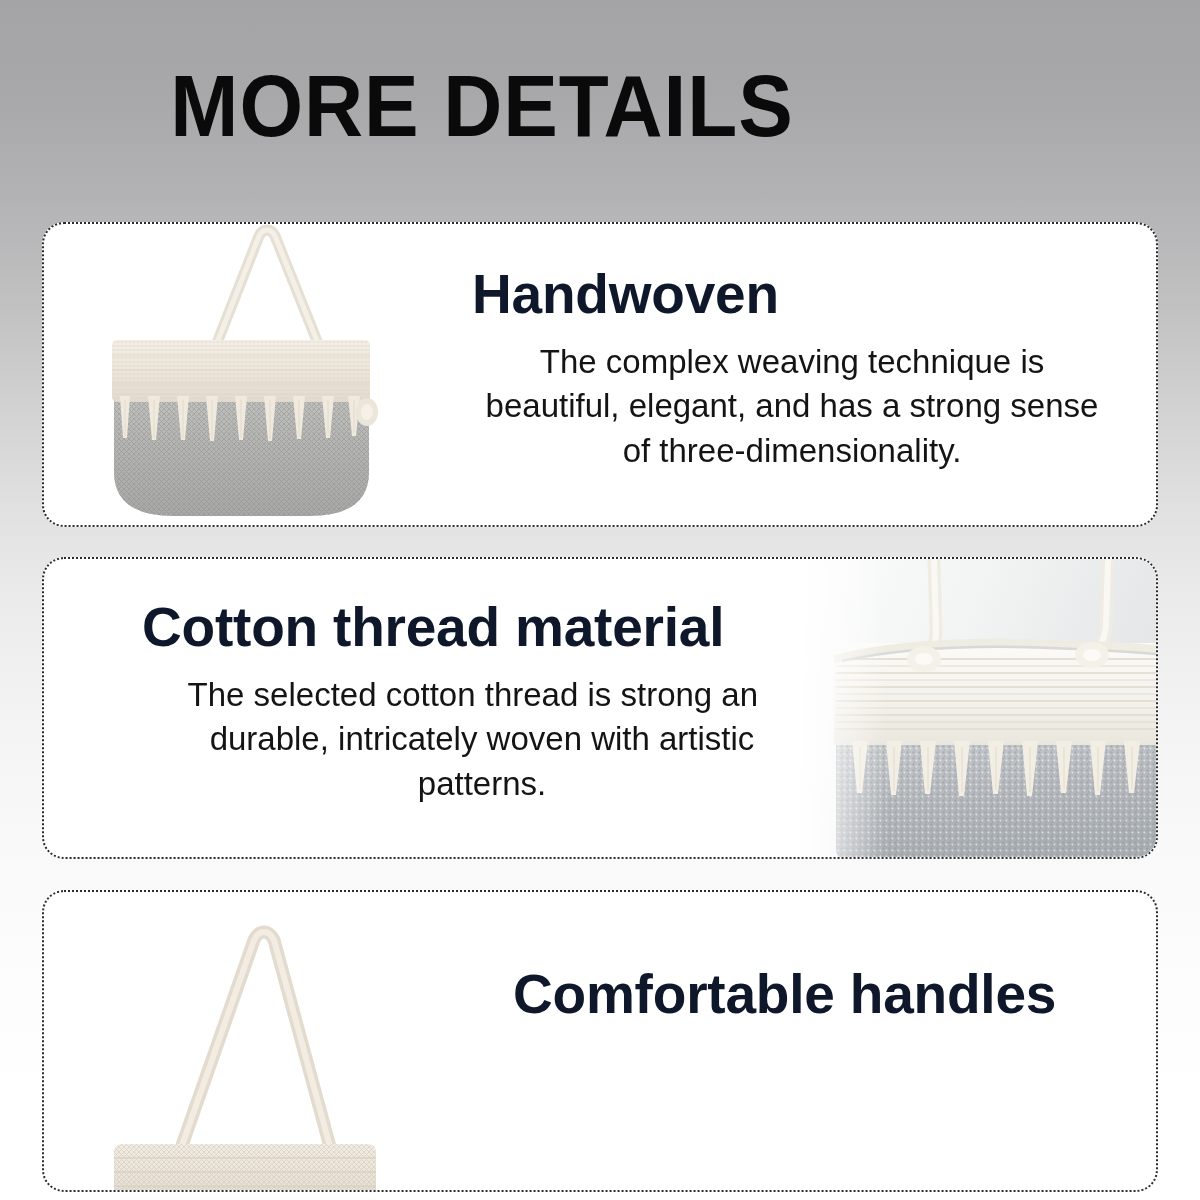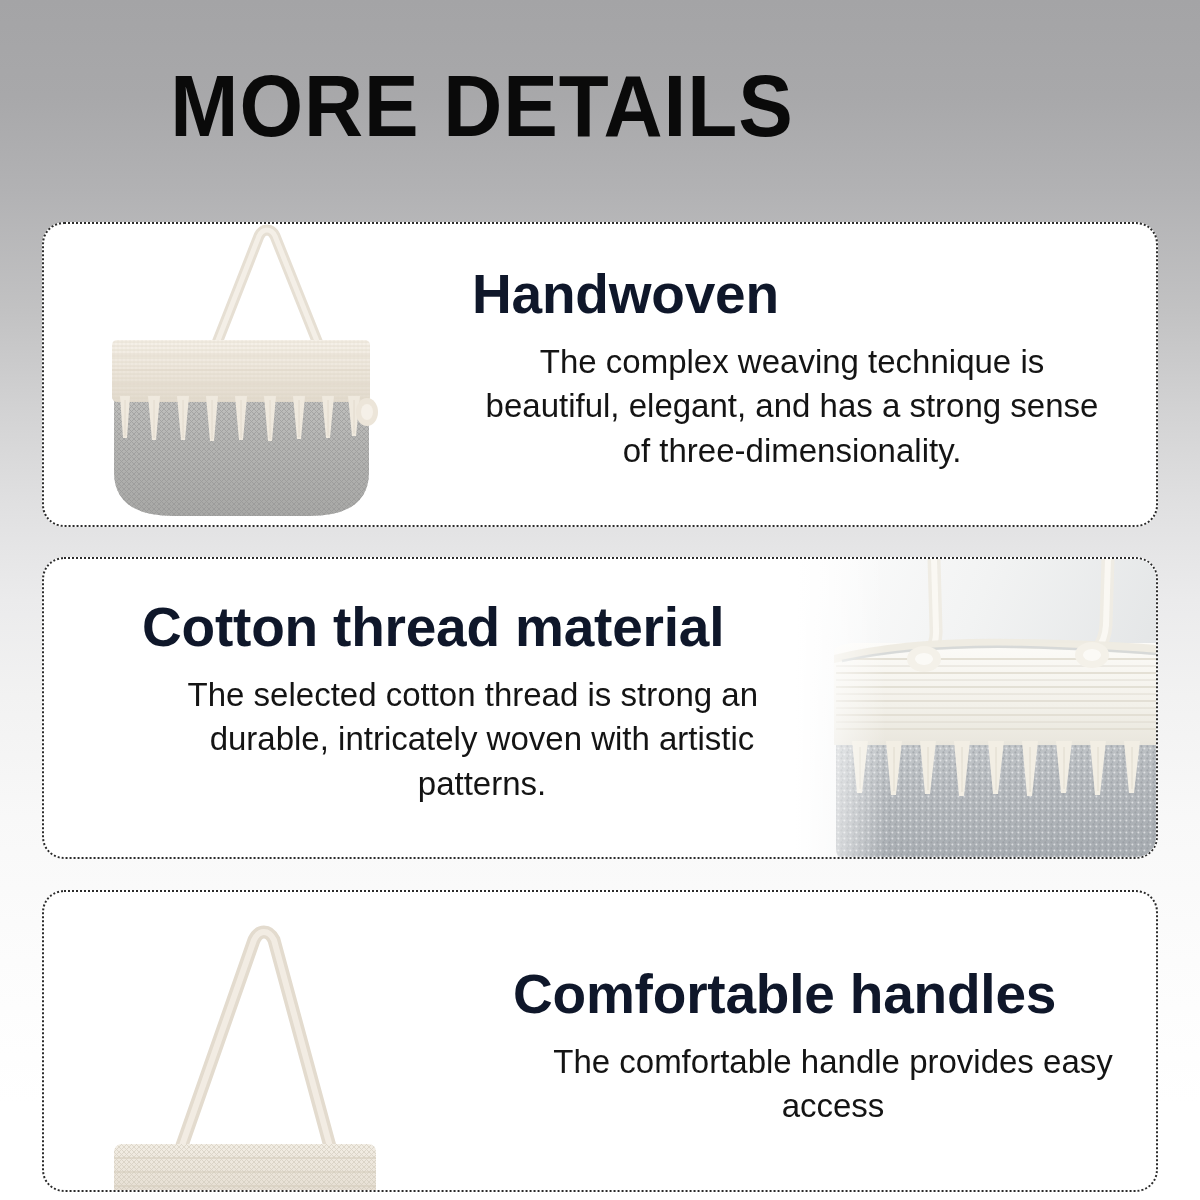--- a/index.html
+++ b/index.html
@@ -291,17 +291,16 @@
         <rect x="30" y="252" width="262" height="70" rx="8" fill="url(#c3-cream)"></rect>
         <rect x="30" y="252" width="262" height="70" rx="8" fill="url(#c3-weave)"></rect>
         <g stroke="#d7cfc0" stroke-width="1.3" opacity="0.8">
           <path d="M30 266 H292 M30 280 H292 M30 294 H292"></path>
         </g>
       </svg>
     </div>
 
     <div class="text-block" id="text-3">
       <div class="heading">Comfortable handles</div>
-      <div class="body-text">The comfortable handle provides easy access</div>
     </div>
 
   </div>
 </div>
 
 </body></html>

